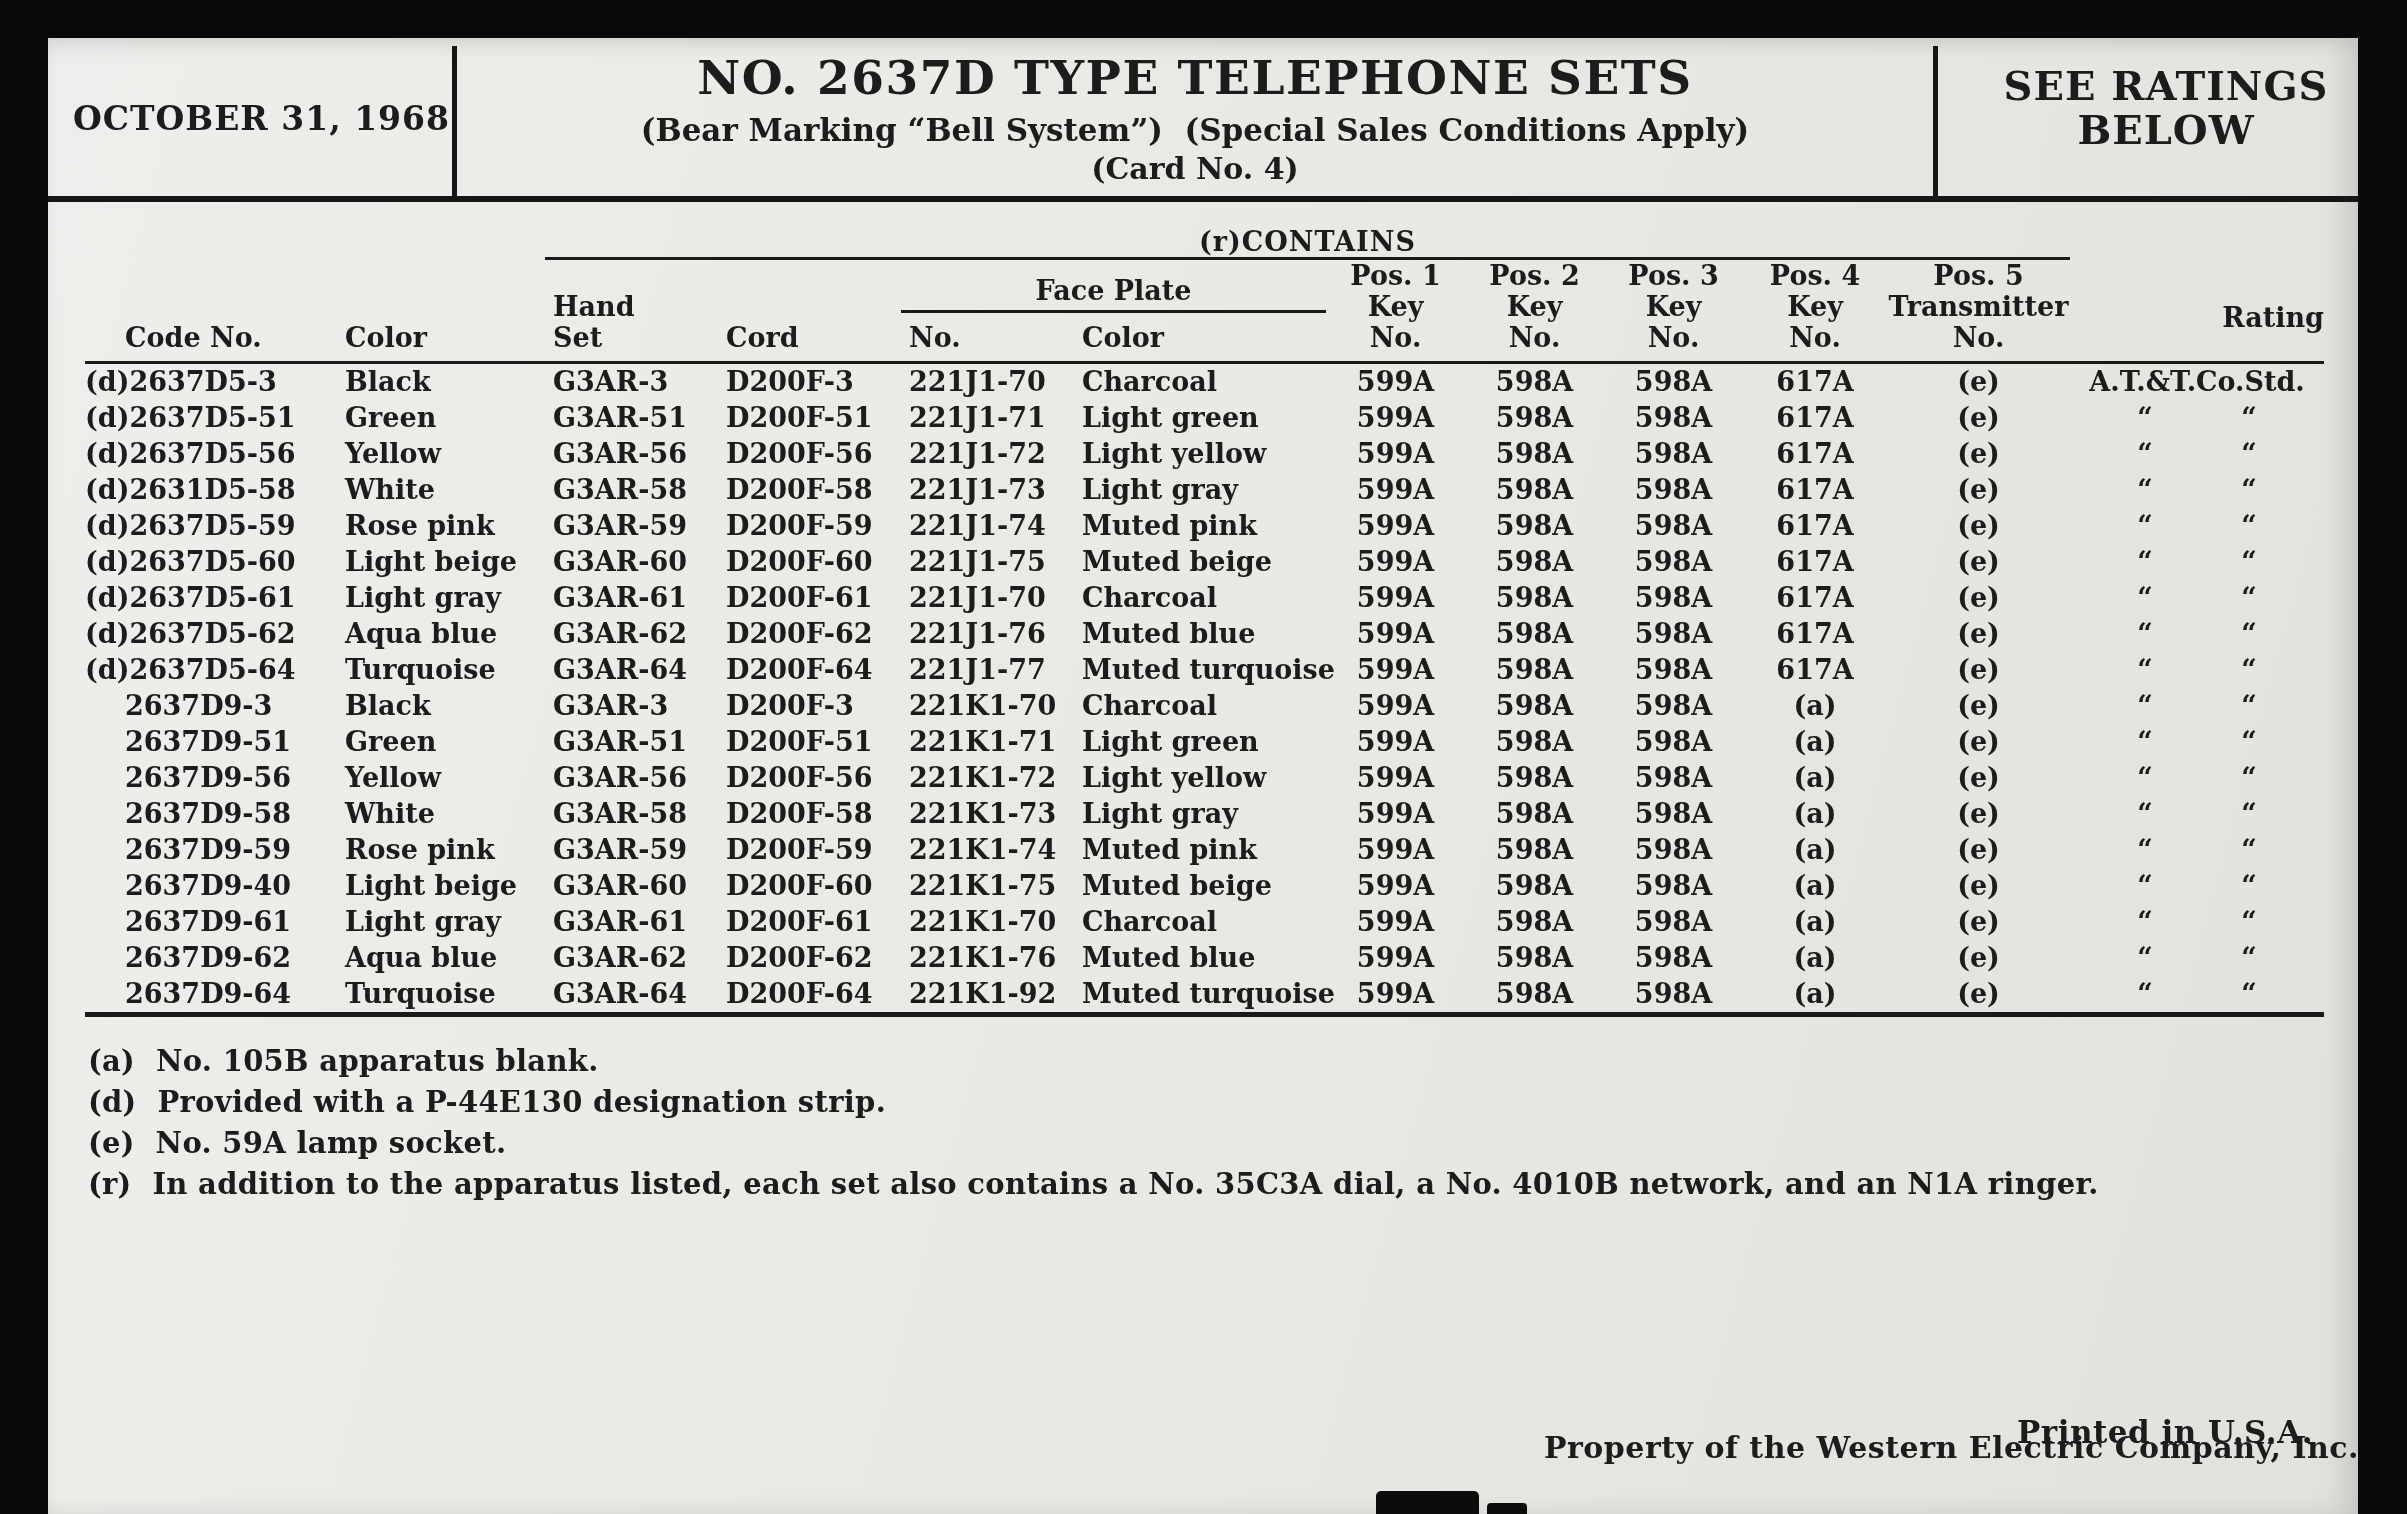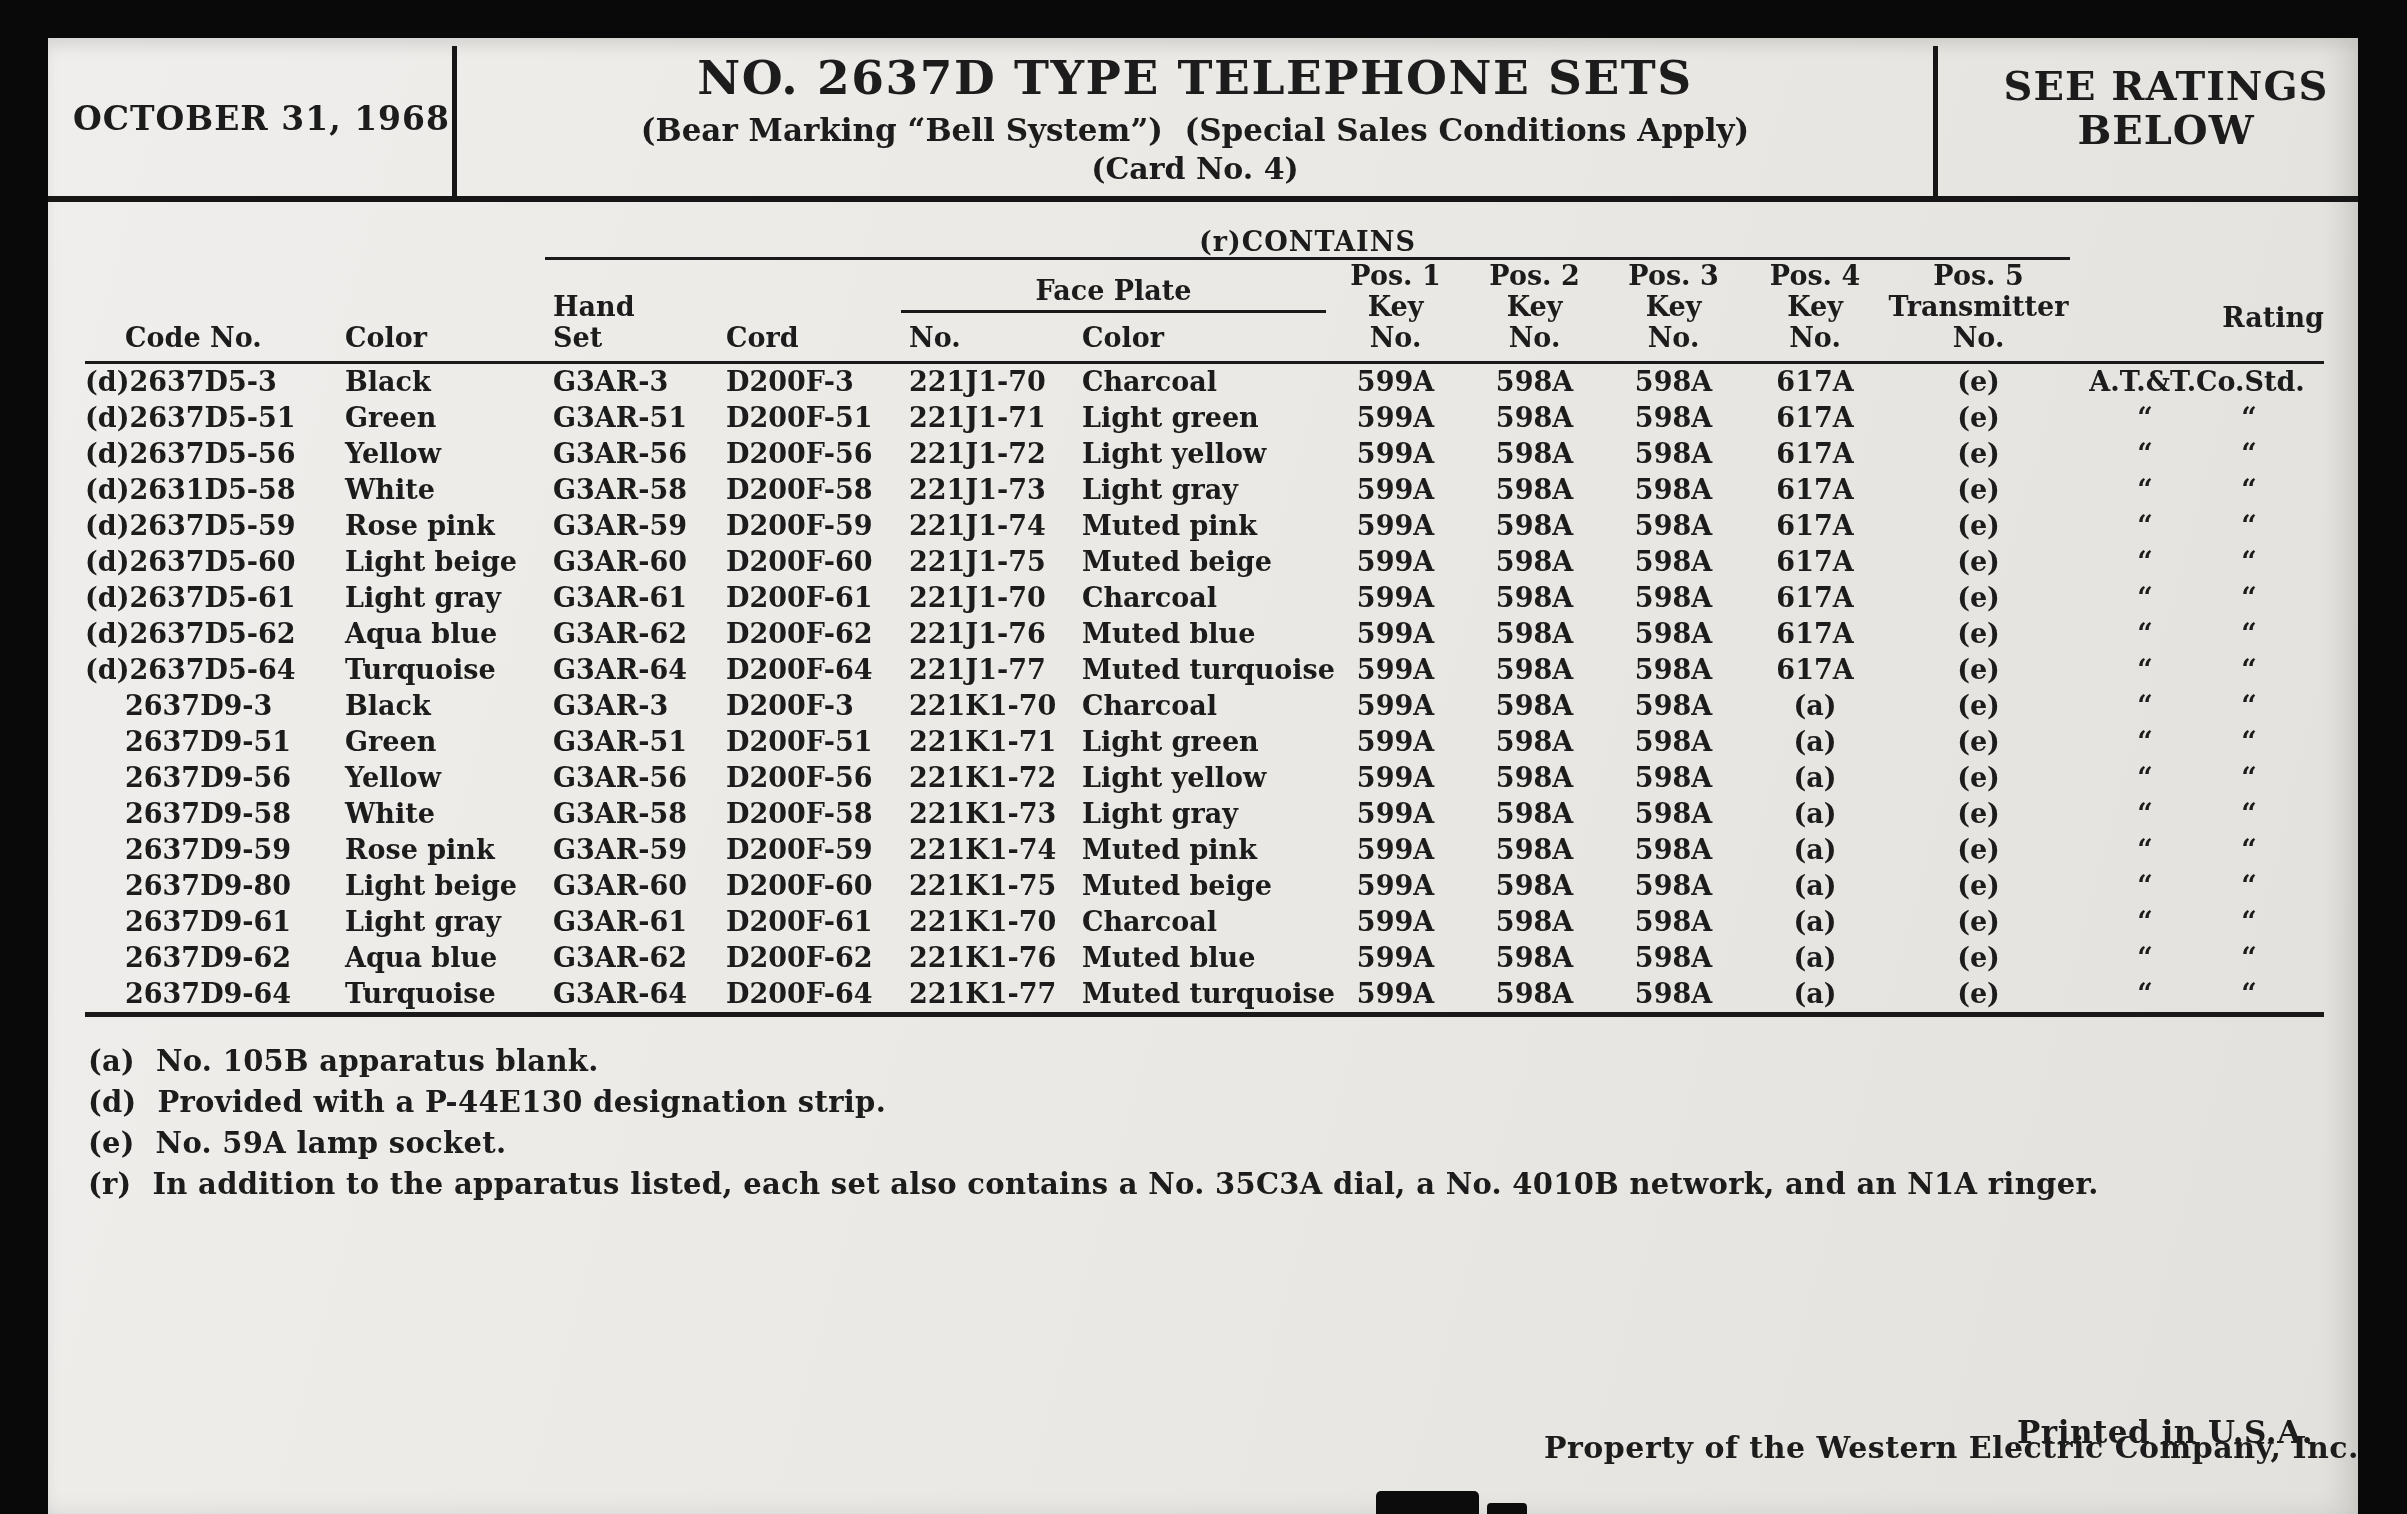--- a/index.html
+++ b/index.html
@@ -356,21 +356,21 @@
           <td class="al">221K1-74</td>
           <td class="al">Muted pink</td>
           <td class="ctr">599A</td>
           <td class="ctr">598A</td>
           <td class="ctr">598A</td>
           <td class="ctr">(a)</td>
           <td class="ctr">(e)</td>
           <td class="rating">“ “</td>
         </tr>
         <tr>
-          <td class="cell-code">2637D9-80</td>
+          <td class="cell-code">2637D9-40</td>
           <td class="al">Light beige</td>
           <td class="al">G3AR-60</td>
           <td class="al">D200F-60</td>
           <td class="al">221K1-75</td>
           <td class="al">Muted beige</td>
           <td class="ctr">599A</td>
           <td class="ctr">598A</td>
           <td class="ctr">598A</td>
           <td class="ctr">(a)</td>
           <td class="ctr">(e)</td>
@@ -402,21 +402,21 @@
           <td class="ctr">598A</td>
           <td class="ctr">(a)</td>
           <td class="ctr">(e)</td>
           <td class="rating">“ “</td>
         </tr>
         <tr>
           <td class="cell-code">2637D9-64</td>
           <td class="al">Turquoise</td>
           <td class="al">G3AR-64</td>
           <td class="al">D200F-64</td>
-          <td class="al">221K1-77</td>
+          <td class="al">221K1-92</td>
           <td class="al">Muted turquoise</td>
           <td class="ctr">599A</td>
           <td class="ctr">598A</td>
           <td class="ctr">598A</td>
           <td class="ctr">(a)</td>
           <td class="ctr">(e)</td>
           <td class="rating">“ “</td>
         </tr>
       </tbody>
   </table>

